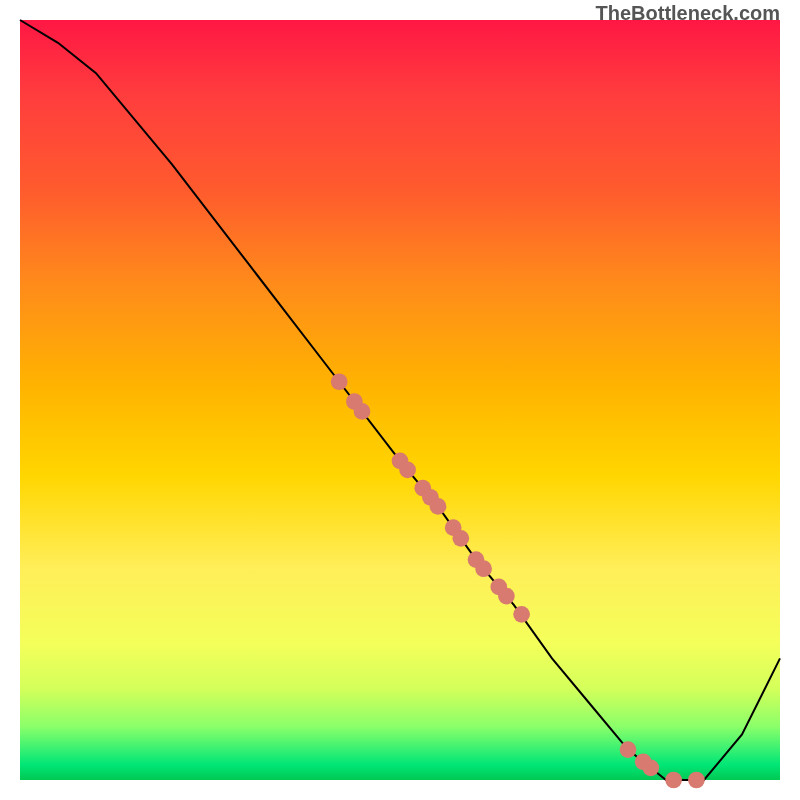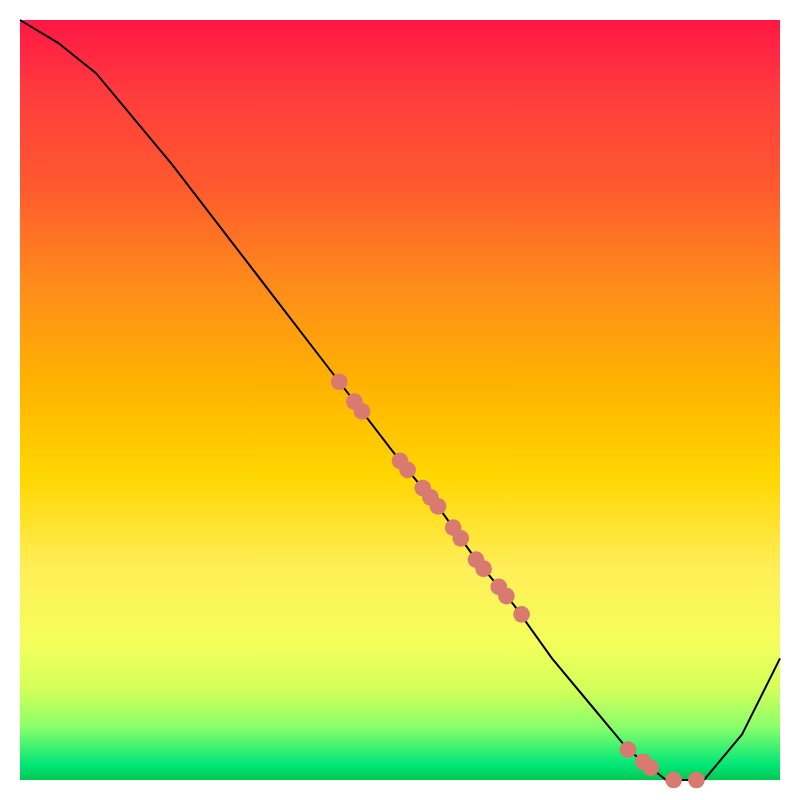--- a/index.html
+++ b/index.html
@@ -66,20 +66,21 @@
   .dot {
     fill: #d87a6f;
     stroke: none;
   }
 </style>
 </head>
 <body>
 
 <div class="chart-container">
 
+  <div class="watermark">TheBottleneck.com</div>
 
   <div class="plot-area"></div>
 
   <svg class="overlay" viewBox="0 0 100 100" preserveAspectRatio="none">
     <path id="curve-path" class="curve" d="M0.00 0.00 L5.00 3.00 L10.00 7.00 L20.00 19.00 L30.00 32.00 L40.00 45.00 L50.00 58.00 L55.00 64.00 L60.00 71.00 L65.00 77.00 L70.00 84.00 L75.00 90.00 L80.00 96.00 L85.00 100.00 L90.00 100.00 L95.00 94.00 L100.00 84.00" vector-effect="non-scaling-stroke" style="stroke: rgb(0, 0, 0);"></path>
     <g id="dots-group">
         <circle cx="42.00" cy="47.60" r="1.1" class="dot" style="fill: rgb(216, 122, 111);"></circle>
         <circle cx="44.00" cy="50.20" r="1.1" class="dot" style="fill: rgb(216, 122, 111);"></circle>
         <circle cx="45.00" cy="51.50" r="1.1" class="dot" style="fill: rgb(216, 122, 111);"></circle>
         <circle cx="50.00" cy="58.00" r="1.1" class="dot" style="fill: rgb(216, 122, 111);"></circle>

